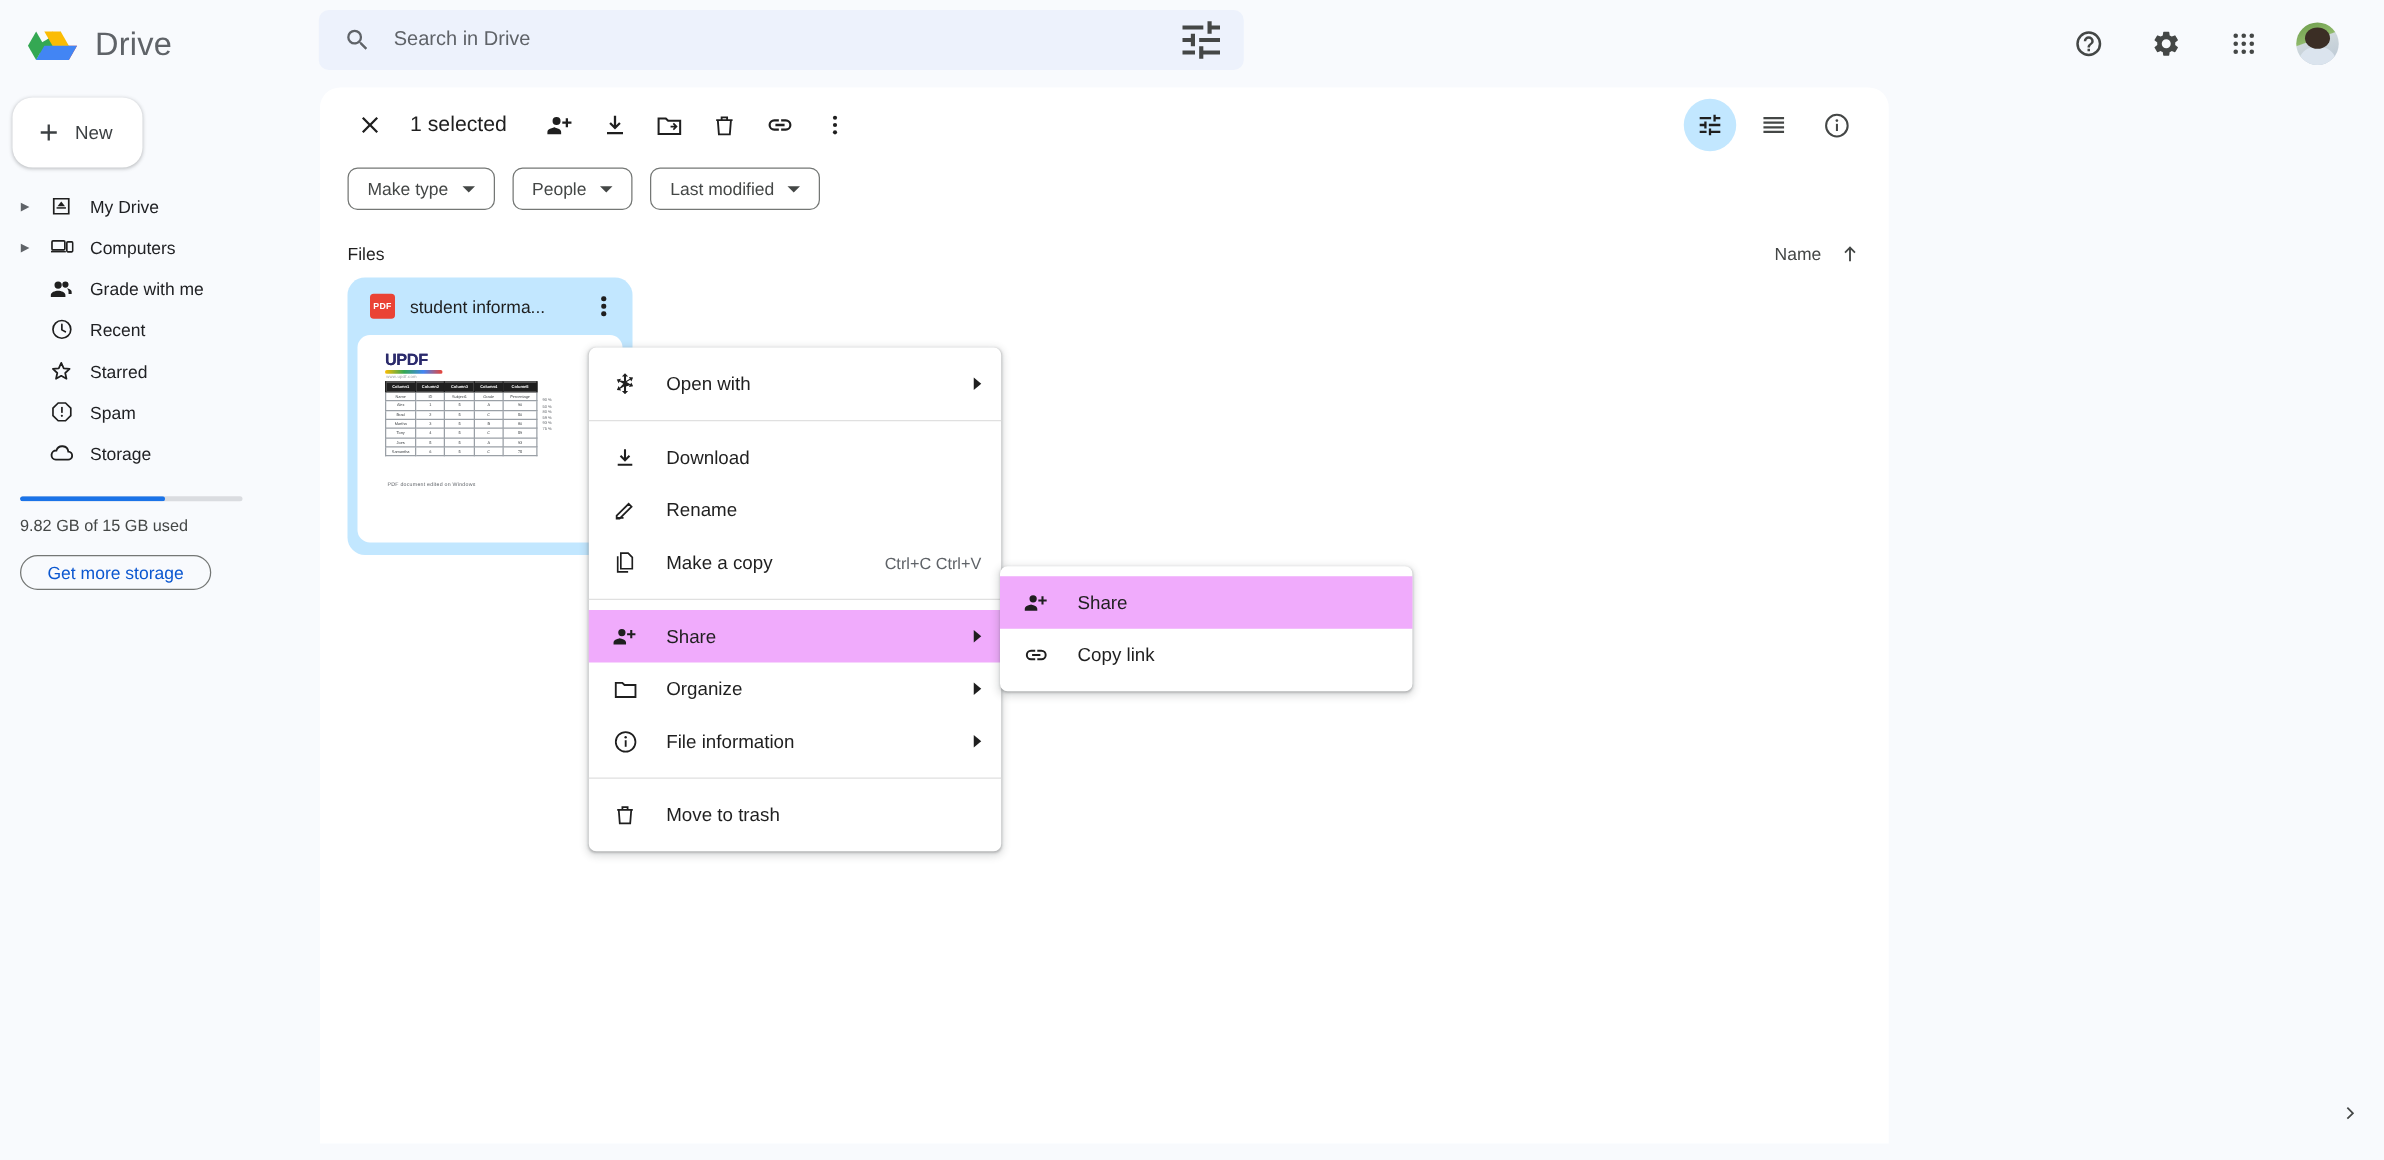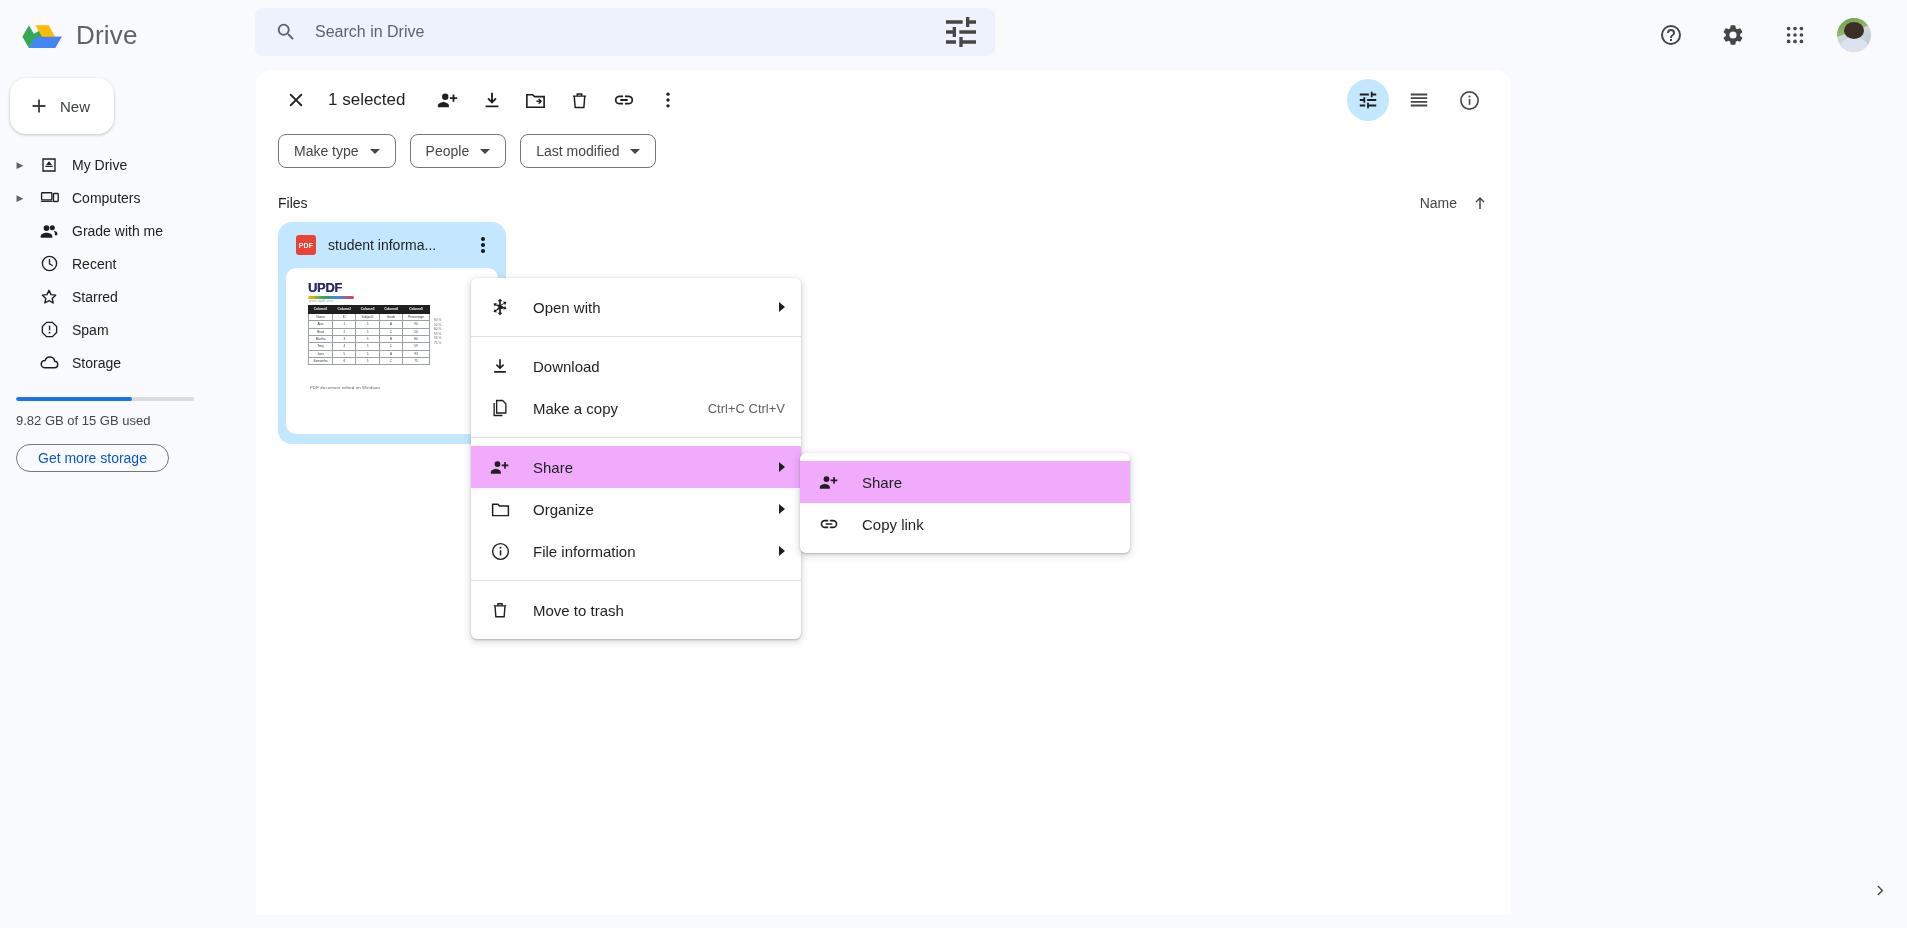--- a/index.html
+++ b/index.html
@@ -627,20 +627,29 @@
 
     <div class="mi">
       <span class="mi-icon">
         <svg width="20" height="20" viewBox="0 0 24 24">
             <path fill="#1f1f1f" d="M12 16l-5-5 1.4-1.4L11 12.2V4h2v8.2l2.6-2.6L17 11zM5 18h14v2H5z"></path>
           </svg>
       </span>
       <span class="mi-label">Download</span>
     </div>
 
+    <div class="mi">
+      <span class="mi-icon">
+        <svg width="20" height="20" viewBox="0 0 24 24">
+            <path fill="none" stroke="#1f1f1f" stroke-width="1.7" d="M4 17.5L15.5 6l2.8 2.8L6.8 20.3H4z"></path>
+            <path fill="#1f1f1f" d="M4 18.6h6.6v1.7H4z"></path>
+          </svg>
+      </span>
+      <span class="mi-label">Rename</span>
+    </div>
 
     <div class="mi">
       <span class="mi-icon">
         <svg width="20" height="20" viewBox="0 0 24 24">
             <path fill="none" stroke="#1f1f1f" stroke-width="1.6" d="M8 3h7l4 4v11H8z"></path>
             <path fill="none" stroke="#1f1f1f" stroke-width="1.6" d="M5 6v15h10"></path>
           </svg>
       </span>
       <span class="mi-label">Make a copy</span>
       <span class="shortcut">Ctrl+C Ctrl+V</span>

